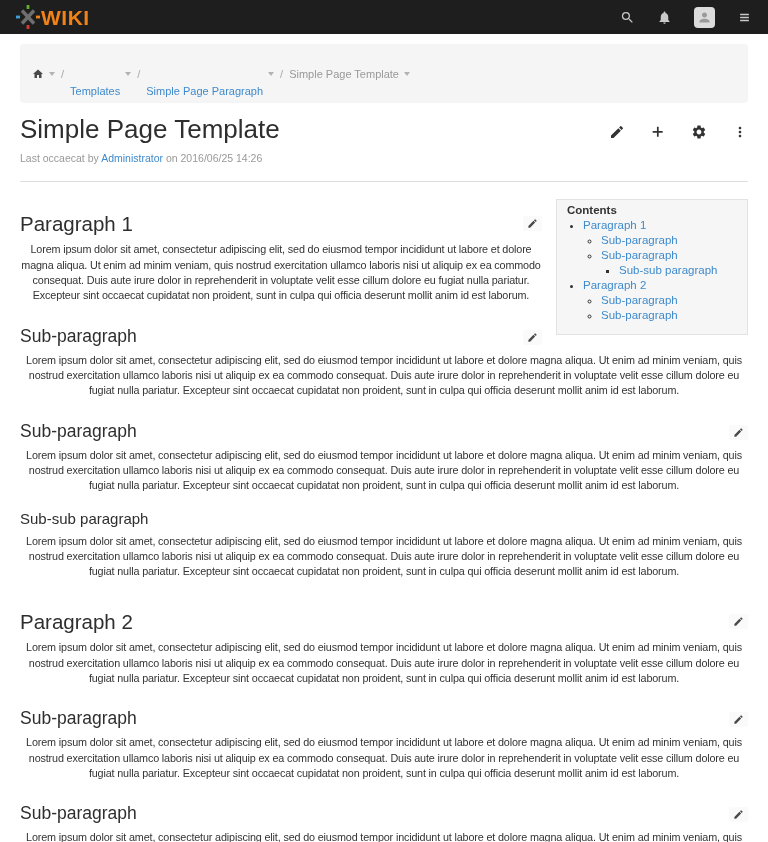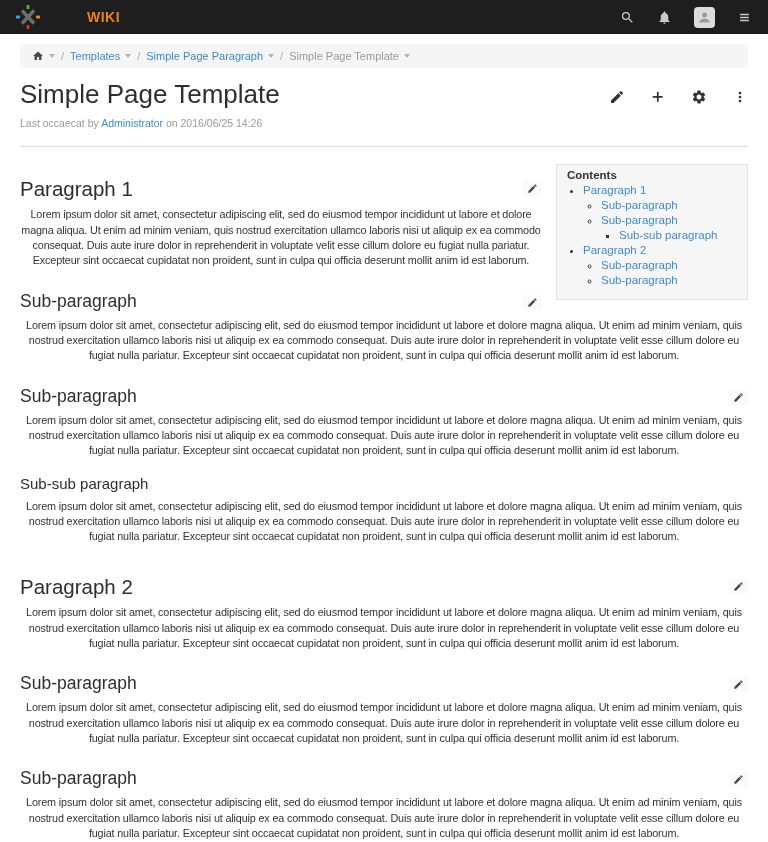--- a/index.html
+++ b/index.html
@@ -14,39 +14,39 @@
   a { text-decoration: none; }
 
   
   .navbar {
     flex: 0 0 34px; background: #1e1e1e;
     display: flex; align-items: center; justify-content: space-between;
     padding: 0 16px;
   }
   .logo { display: flex; align-items: center; cursor: pointer; }
   .logo-x { width: 24px; height: 24px; margin-right: 1px; }
-  .logo-wiki { color: #f08217; font-size: 14px; font-weight: 700; line-height: 1; letter-spacing: 0.5px; margin-left: 46px; }
+  .logo-wiki { color: #f08217; font-size: 21px; font-weight: 700; line-height: 1; letter-spacing: 0.5px; }
   .nav-icons { display: flex; align-items: center; gap: 22px; }
   .nav-icon { line-height: 0; cursor: pointer; }
   .nav-icon svg { fill: #c9c9c9; width: 15px; height: 15px; }
   .avatar {
     width: 21px; height: 21px; background: #dcdcdc; border-radius: 4px;
     display: flex; align-items: center; justify-content: center; cursor: pointer;
   }
   .avatar svg { fill: #9a9a9a; width: 15px; height: 15px; }
 
   
   .breadcrumb {
     margin: 10px 20px 0; background: #f5f5f5; border-radius: 4px;
     padding: 6px 12px; font-size: 11px; color: #999;
     display: flex; align-items: center;
   }
   .breadcrumb .home-ic { line-height: 0; cursor: pointer; }
   .breadcrumb .home-ic svg { width: 12px; height: 12px; fill: #4a4a4a; }
-  .crumb-link { color: #3e8acc; cursor: pointer; }
+  .crumb-link { color: #3e8acc; cursor: pointer; margin-top: 35px; }
   .crumb-current { color: #999; }
   .caret {
     width: 0; height: 0; display: inline-block;
     border-left: 3.5px solid transparent; border-right: 3.5px solid transparent;
     border-top: 4px solid #b3b3b3; margin-left: 5px; cursor: pointer;
   }
   .sep { margin: 0 6px; color: #aaa; }
 
   
   .header-row {

